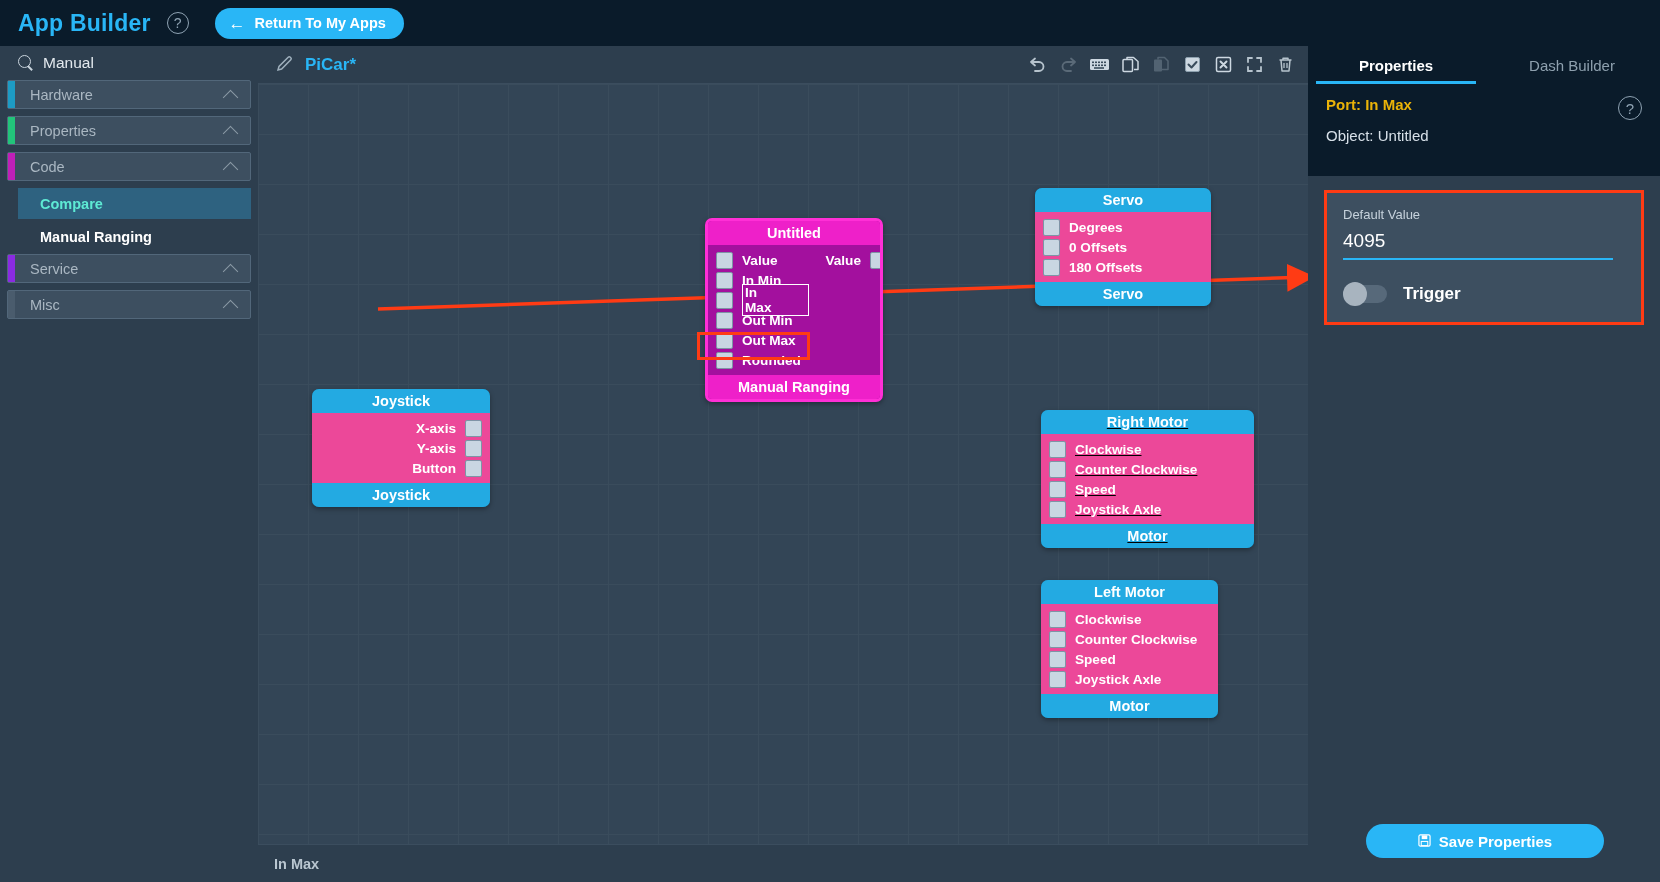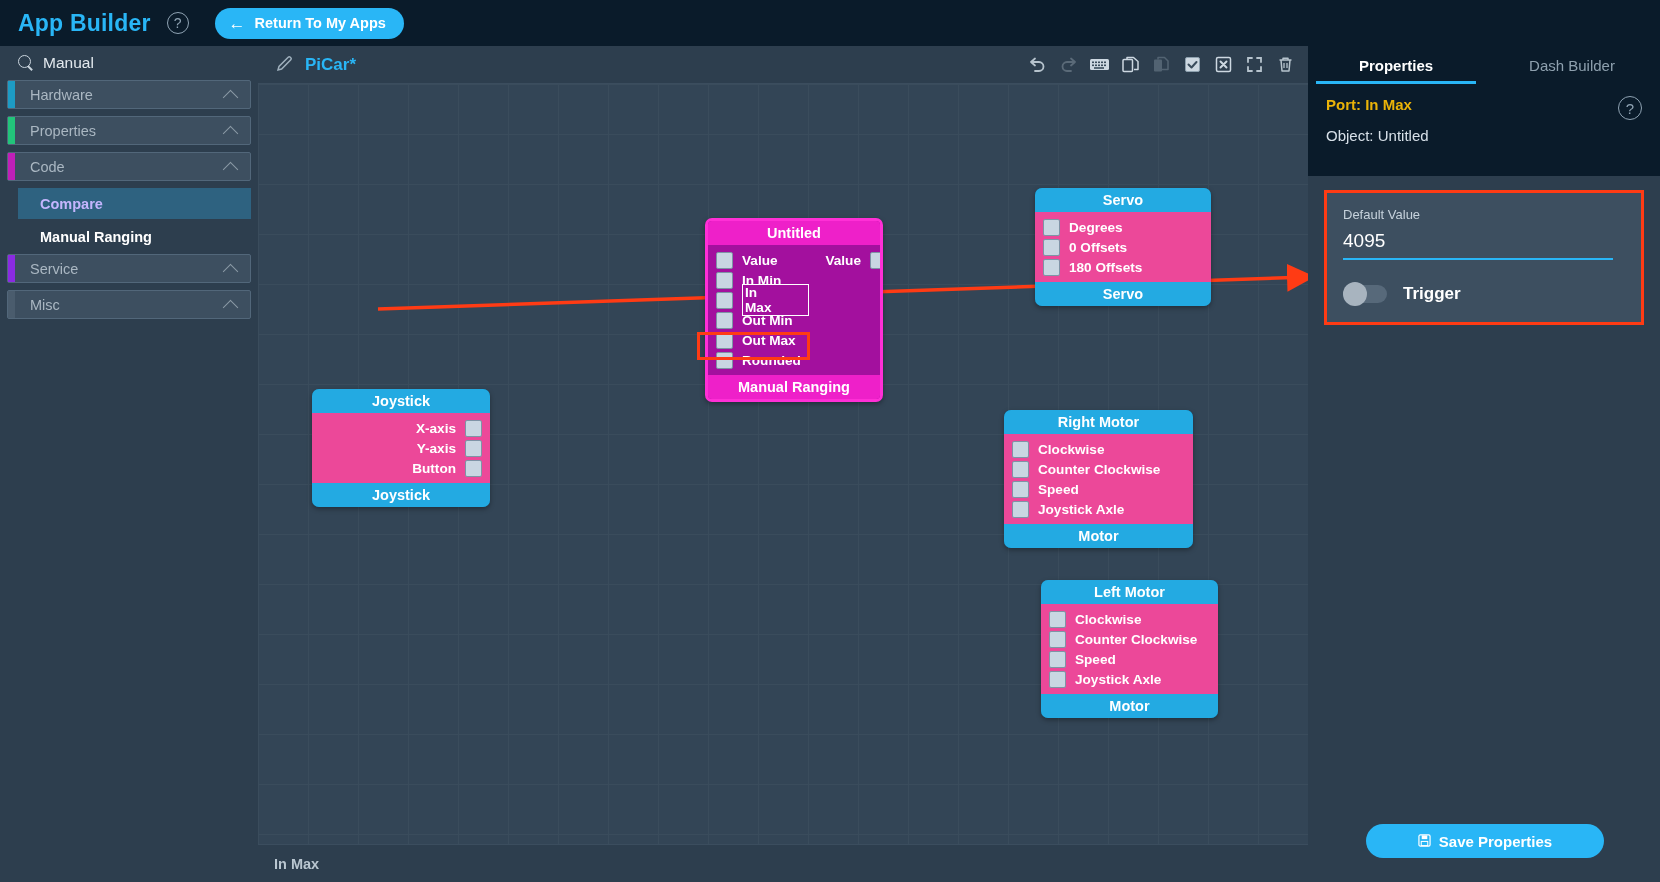--- a/index.html
+++ b/index.html
@@ -83,21 +83,21 @@
   }
   .chev {
     margin-left: auto; margin-right: 14px; width: 11px; height: 11px;
     border-left: 1.7px solid #8b9aa6; border-top: 1.7px solid #8b9aa6;
     transform: rotate(45deg); position: relative; top: 3px;
   }
   .sub {
     height: 31px; margin: 0 7px 2px 18px; display: flex; align-items: center;
     padding-left: 22px; font-size: 14.5px; cursor: pointer;
   }
-  .sub.active { background: #2e6280; color: #c4b5fd; font-weight: bold; }
+  .sub.active { background: #2e6280; color: #5eead4; font-weight: bold; }
   .sub.plain { color: #ffffff; font-weight: bold; }
 
   
   .canvas-wrap {
     position: absolute; left: 258px; top: 46px;
     width: 1050px; height: 836px; background: #2d3e4e;
   }
   .canvas-header {
     height: 38px; display: flex; align-items: center;
     border-bottom: 1px solid #3b4d5e;
@@ -449,21 +449,21 @@
             <span class="pdot"></span>
           </div>
           <div class="prow right">
             <span>Button</span>
             <span class="pdot"></span>
           </div>
         </div>
         <div class="ftr">Joystick</div>
       </div>
 
-      <div class="node blue" style="left:746px; top:326px; width:189px;">
+      <div class="node blue" style="left:783px; top:326px; width:213px;text-decoration:underline;">
         <div class="hdr">Right Motor</div>
         <div class="body">
           <div class="prow">
             <span class="pdot"></span>
             <span>Clockwise</span>
           </div>
           <div class="prow">
             <span class="pdot"></span>
             <span>Counter Clockwise</span>
           </div>

